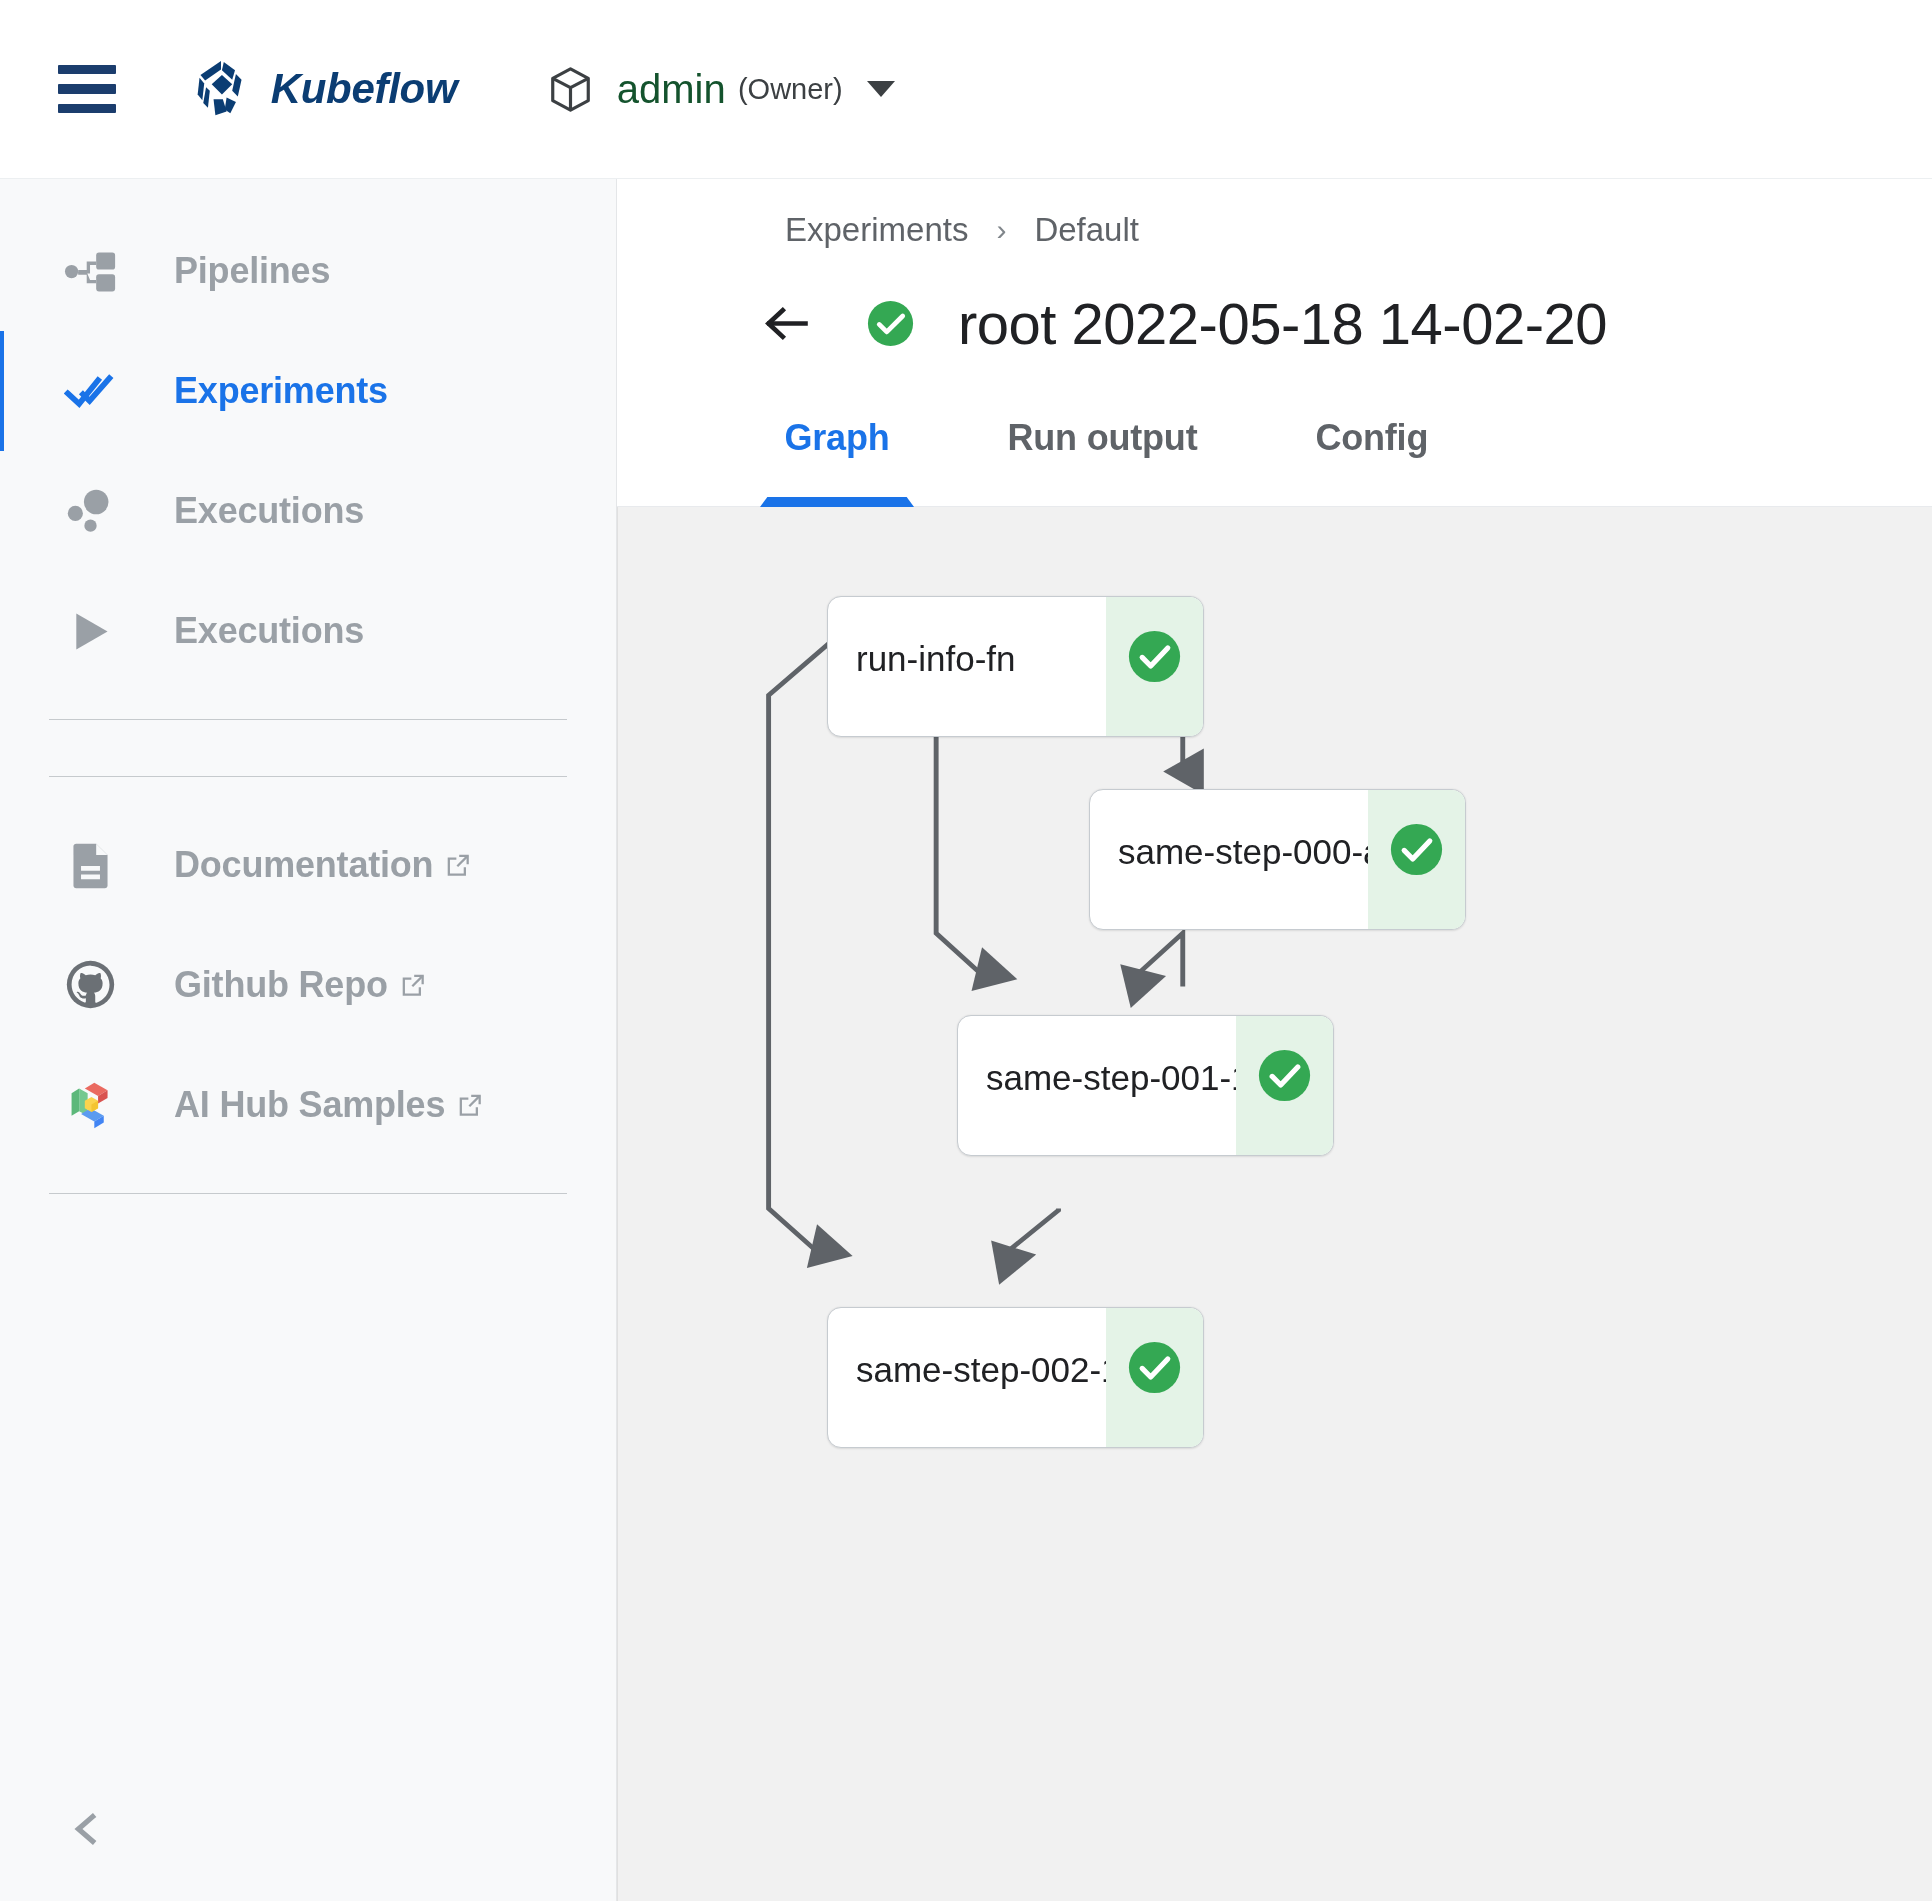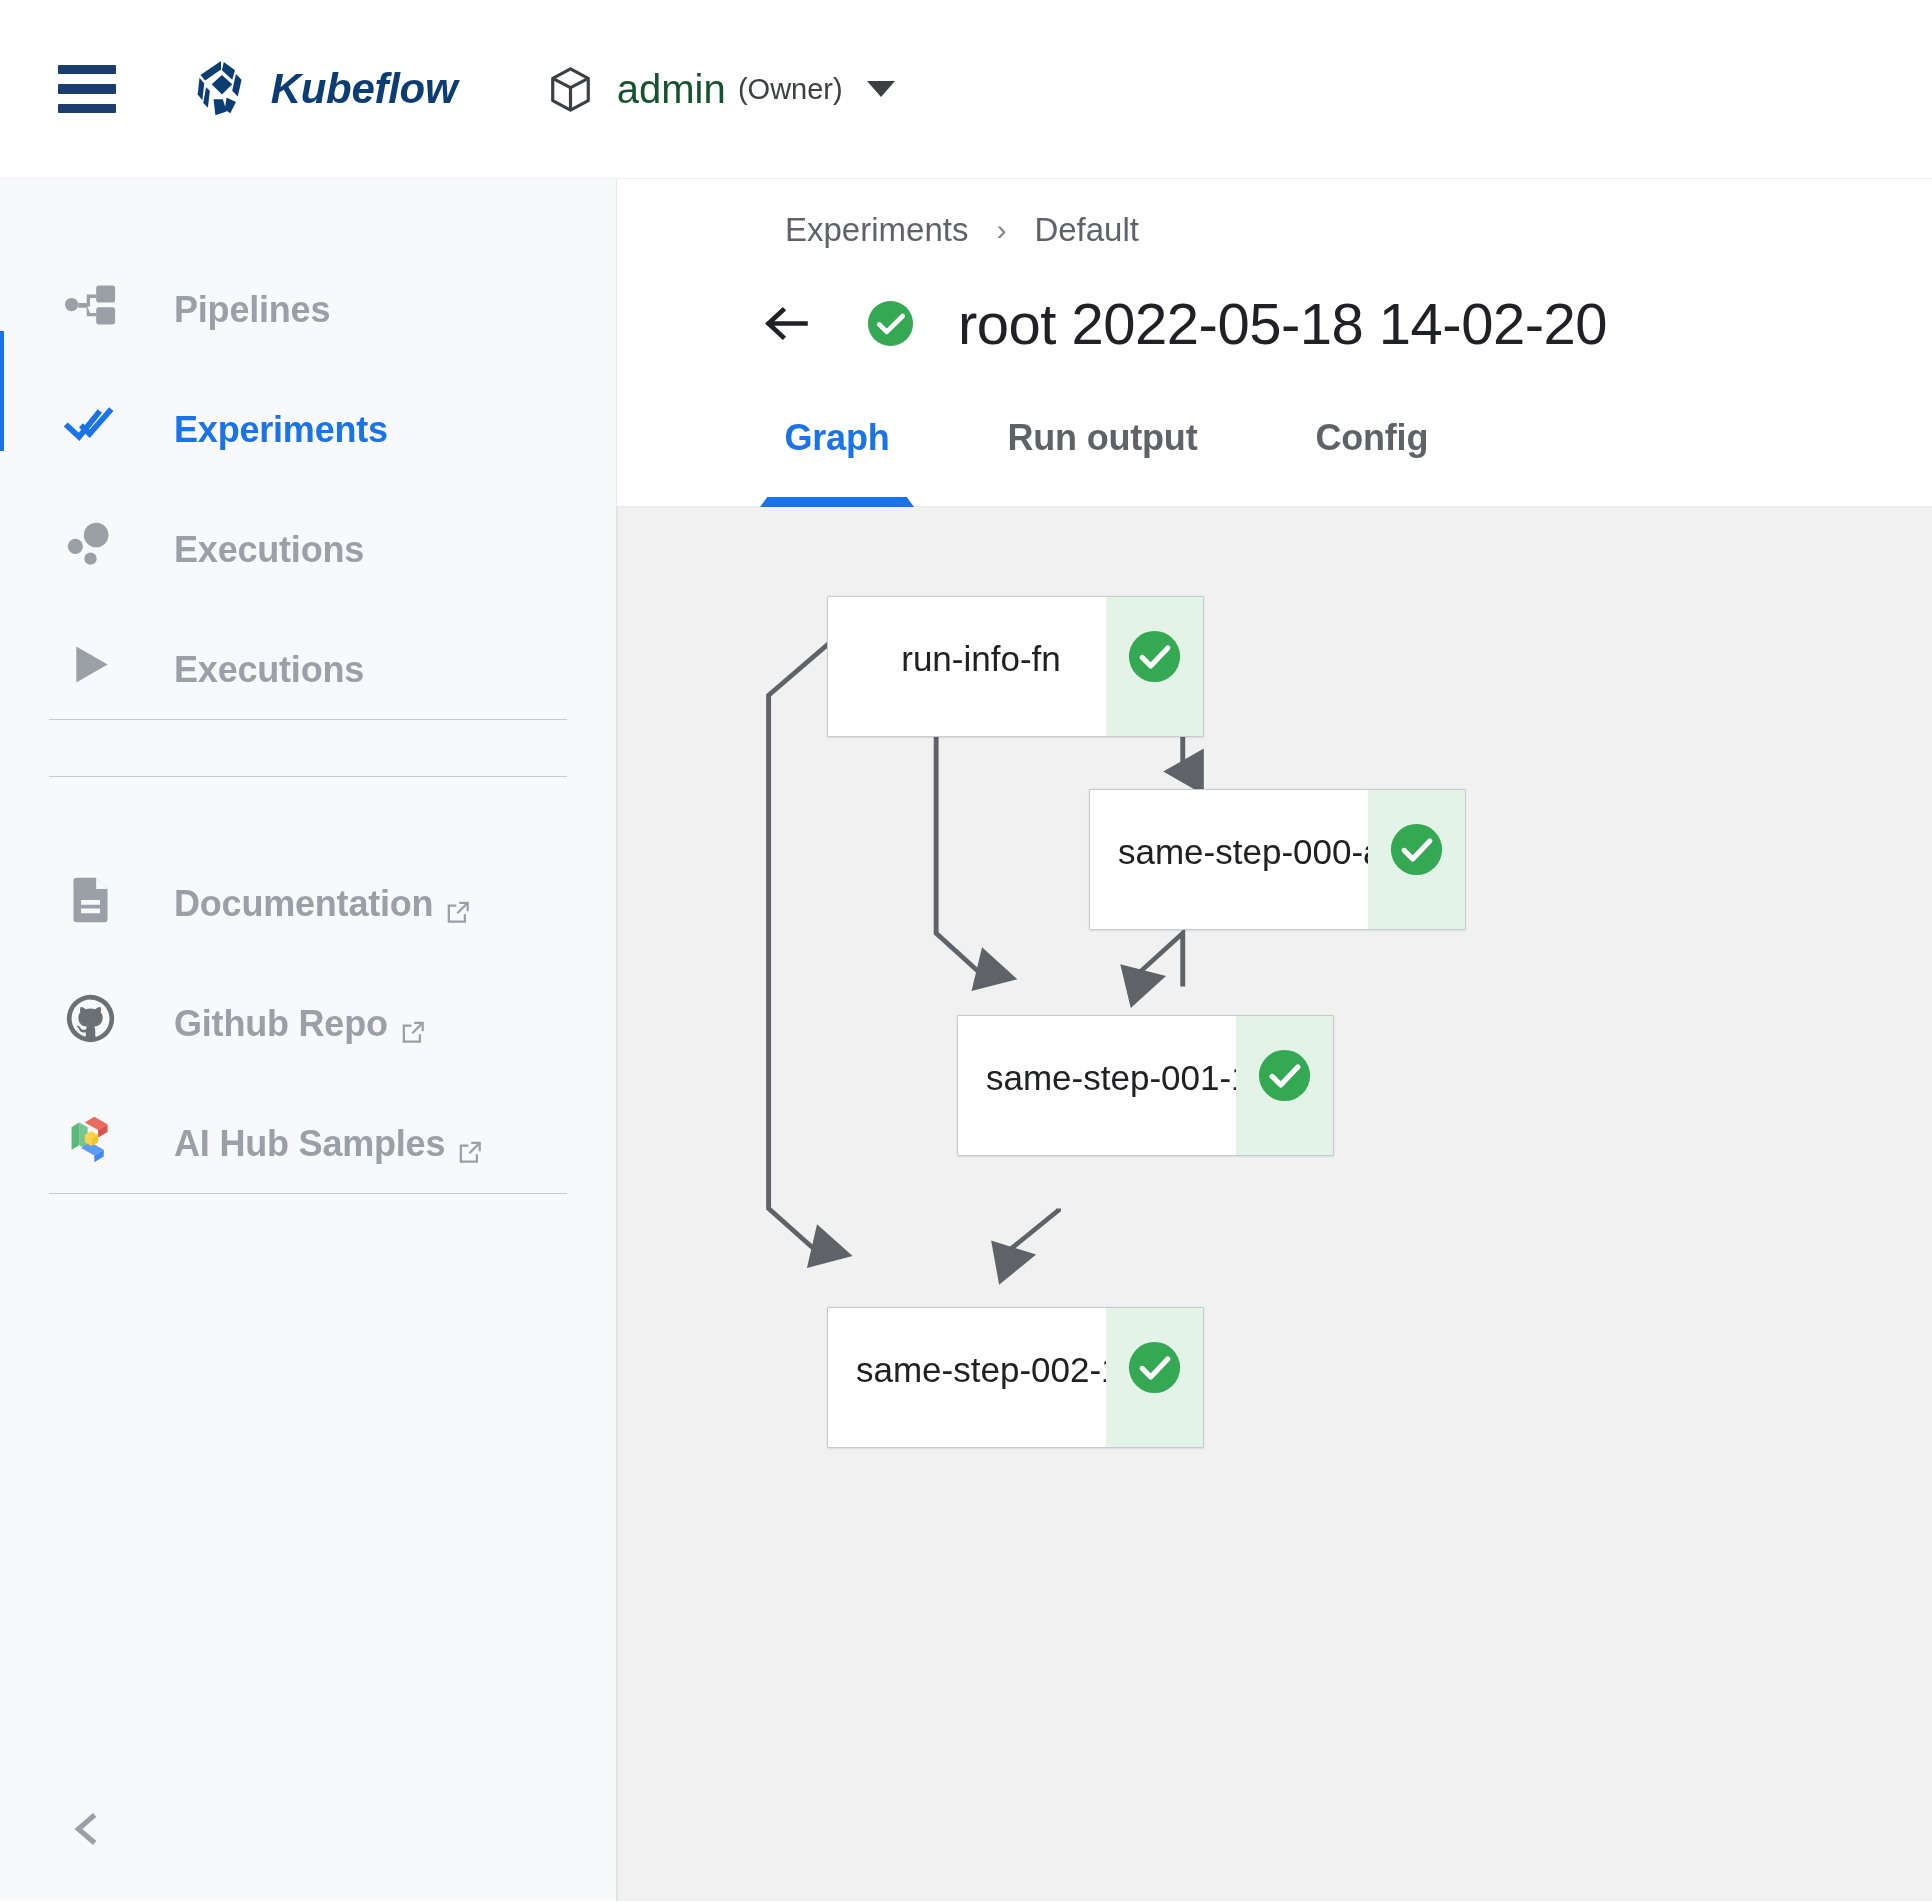--- a/index.html
+++ b/index.html
@@ -70,21 +70,21 @@
   .sidebar {
     width: 617px; flex: none;
     background: #f8f9fa;
     border-right: 0.9px solid #e4e6e8;
     display: flex; flex-direction: column;
     padding-top: 32px;
     position: relative;
   }
   .nav-item {
     height: 120px;
-    display: flex; align-items: flex-end;
+    display: flex; align-items: center;
     padding-left: 64px;
     cursor: pointer;
     position: relative;
   }
   .nav-item.active::before {
     content: ""; position: absolute; left: 0; top: 0;
     width: 3.8px; height: 100%; background: #1a73e8;
   }
   .nav-icon {
     width: 53px; height: 53px; flex: none;
@@ -161,23 +161,23 @@
     border-left: 0.9px solid #e0e0e0;
     position: relative; overflow: hidden;
     margin-left: 0;
   }
   .graph-svg { position: absolute; inset: 0; width: 100%; height: 100%; }
 
   .gnode {
     position: absolute;
     background: #ffffff;
     border: 0.9px solid #c6cbd0;
-    border-radius: 1px;
+    border-radius: 14px;
     box-shadow: 0 0.9px 1.9px rgba(0,0,0,0.10);
-    display: flex; overflow: hidden; cursor: pointer; text-align: center;
+    display: flex; overflow: hidden; cursor: pointer;
   }
   .gnode-label {
     flex: 1; font-size: 35px; color: #202124;
     padding: 42px 0 0 28px; white-space: nowrap;
     overflow: hidden;
   }
   .gnode-status {
     width: 97px; flex: none;
     background: #e4f3e7;
     display: flex; justify-content: center;

